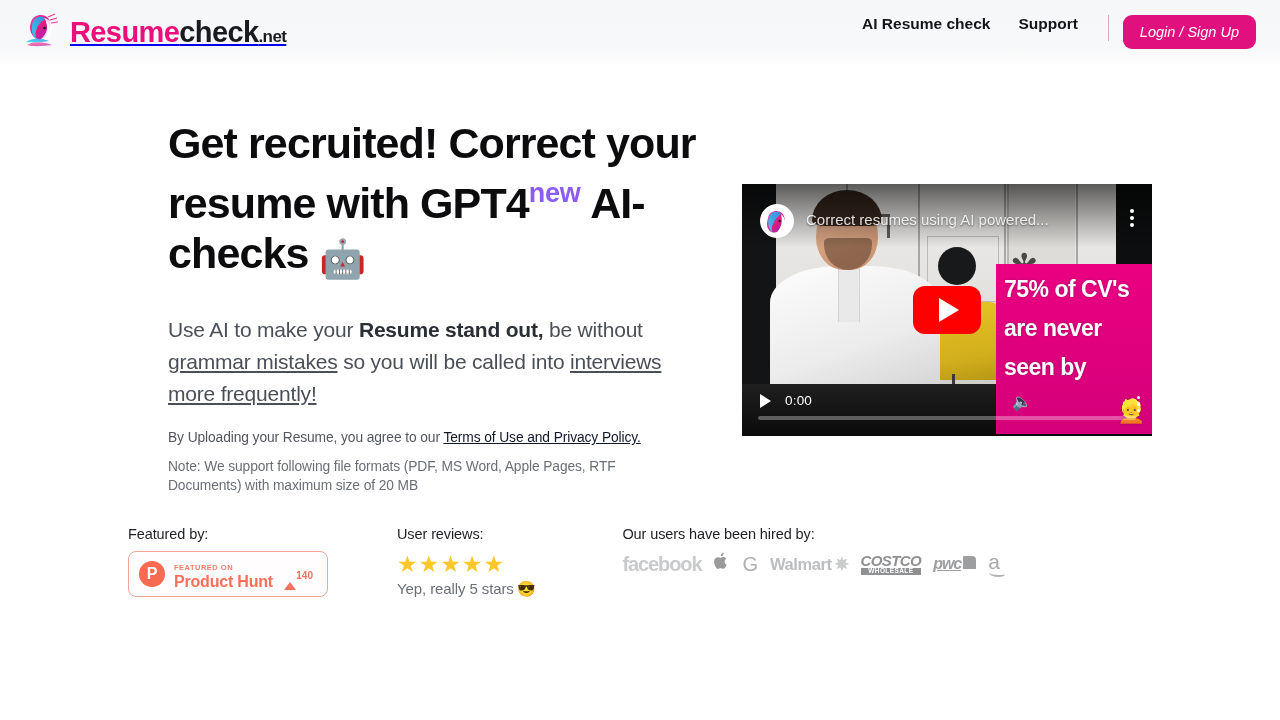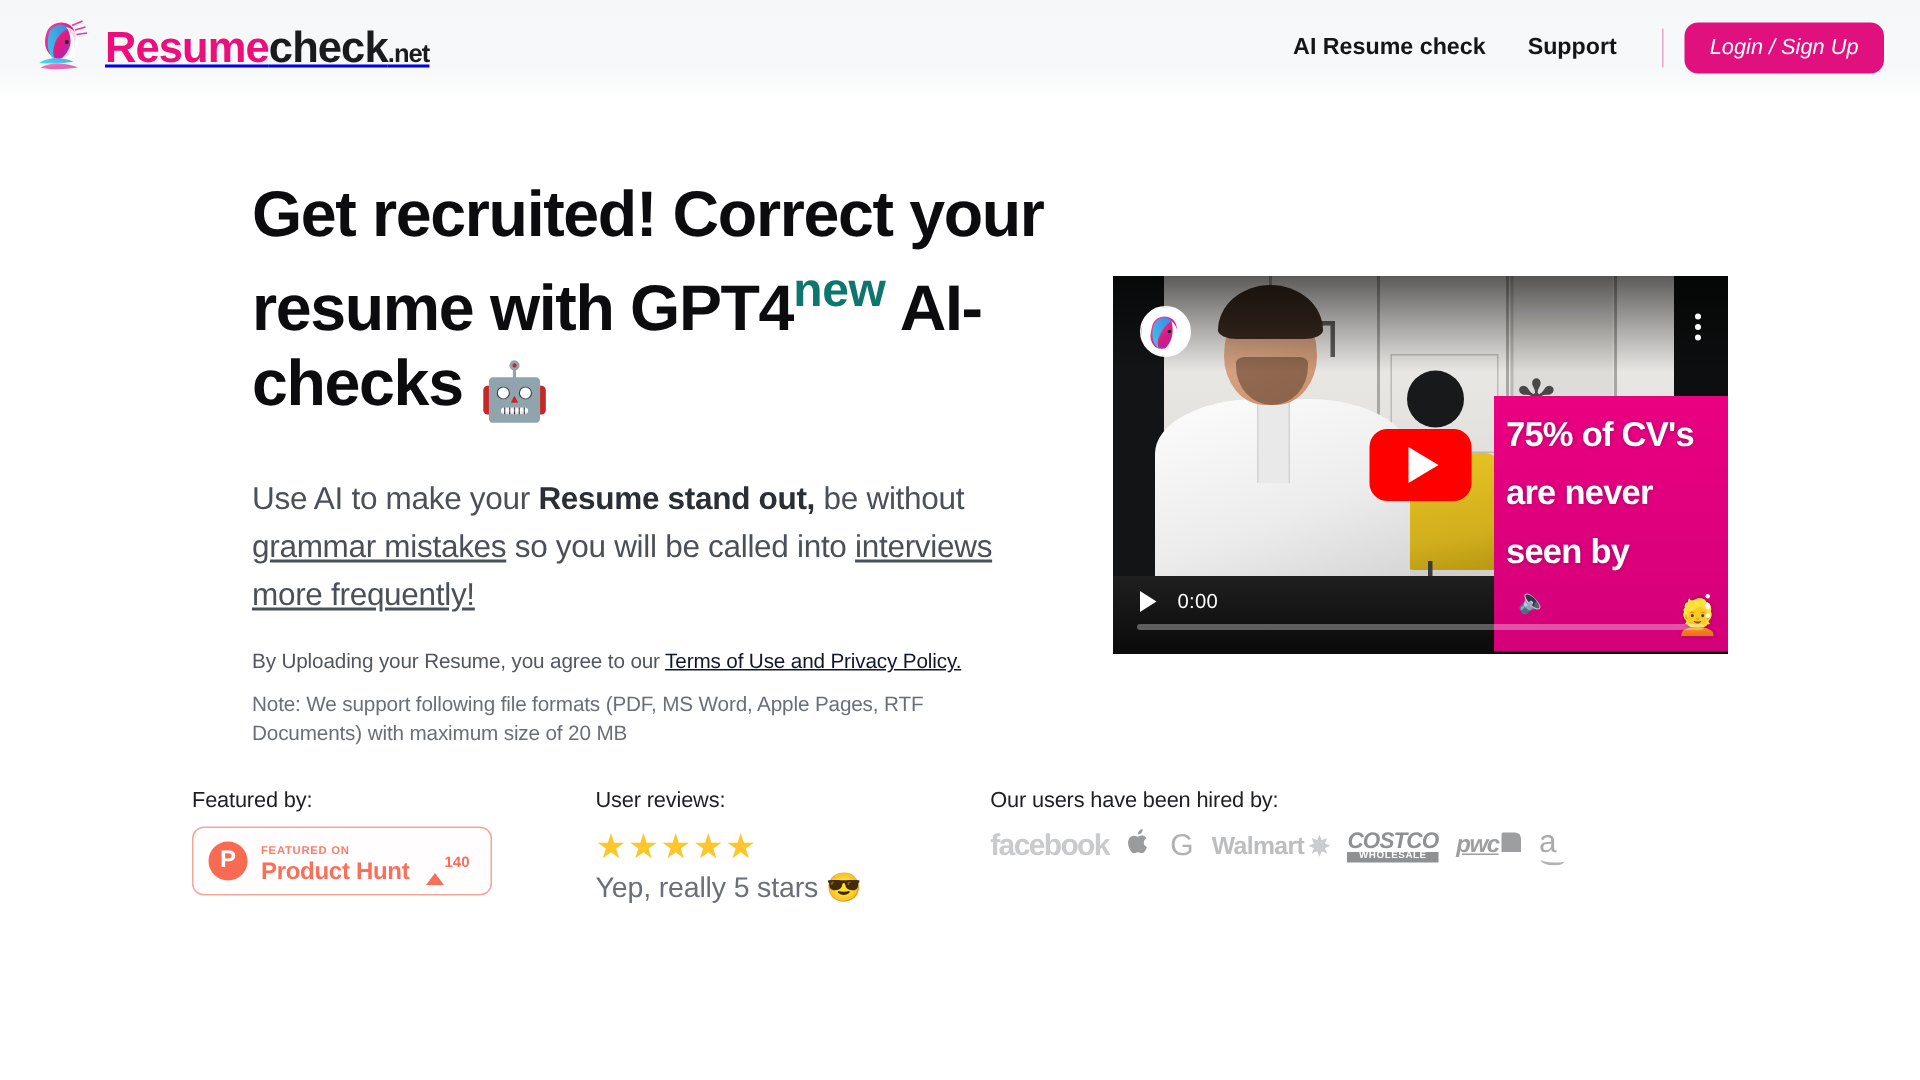--- a/index.html
+++ b/index.html
@@ -29,21 +29,20 @@
     line-height: 1;
     white-space: nowrap;
   }
   .brand-text .b1 { color: #ec0e7b; }
   .brand-text .b2 { color: #1b1b1f; }
   .brand-text .b3 { color: #1b1b1f; font-size: 17px; font-weight: 700; }
 
   .nav {
     margin-left: auto;
     display: flex;
-    align-items: center;
     gap: 0;
   }
   .nav-link {
     font-size: 15.5px;
     font-weight: 700;
     color: #15161a;
     text-decoration: none;
     padding: 0 14px;
     white-space: nowrap;
     cursor: pointer;
@@ -86,22 +85,22 @@
 
   h1.headline {
     font-size: 43px;
     line-height: 50px;
     font-weight: 700;
     color: #0c0c0f;
     letter-spacing: -0.9px;
     max-width: 530px;
   }
   h1.headline .sup {
-    color: #0f766e;
-    font-size: 32px;
+    color: #8b5cf6;
+    font-size: 27px;
     font-weight: 700;
     vertical-align: 16px;
     letter-spacing: -0.2px;
   }
   .robot { font-size: 38px; vertical-align: -4px; }
 
   p.sub {
     margin-top: 30px;
     font-size: 21px;
     line-height: 32px;
@@ -334,21 +333,21 @@
   }
   .ph-count { font-size: 10px; font-weight: 700; color: #f8705a; margin-top: 2px; }
 
   .col-cv { margin-left: 55px; }
   .cv-number {
     font-size: 38px; font-weight: 400; color: #0d0e11;
     letter-spacing: -1.2px; line-height: 42px;
   }
   .col-reviews { margin-left: 69px; }
   .stars { font-size: 23px; color: #fdc62b; letter-spacing: 1px; line-height: 26px; }
-  .review-note { font-size: 19px; color: #6b7078; margin-top: 3px; letter-spacing: -0.1px; white-space: nowrap; }
+  .review-note { font-size: 15px; color: #6b7078; margin-top: 3px; letter-spacing: -0.1px; white-space: nowrap; }
 
   .col-hired { margin-left: 86px; }
   .logo-row { display: flex; align-items: center; gap: 12px; height: 26px; }
   .lg { color: #c3c4c6; font-weight: 700; white-space: nowrap; }
   .lg-facebook { font-size: 20px; letter-spacing: -1.1px; color: #c9cacc; }
   .lg-apple { font-size: 22px; color: #9a9b9d; }
   .lg-google { font-size: 20px; color: #b0b1b3; font-weight: 400; }
   .lg-walmart { font-size: 16.5px; color: #bcbdbf; font-weight: 700; letter-spacing: -0.4px; display: flex; align-items: center; gap: 3px; }
   .lg-spark { font-size: 17px; color: #c9cacc; }
   .lg-costco {
@@ -467,20 +466,21 @@
               <stop offset="100%" stop-color="#3a8ae8"></stop>
             </linearGradient>
           </defs>
           <circle cx="17" cy="17" r="17" fill="#ffffff"></circle>
           <path d="M7 13 C8 6 16 4 21 8 C25 12 24 19 21 24 C18 28 11 29 8 25 C5 21 6 17 7 13 Z" fill="url(#gAv)"></path>
           <path d="M8 12 C11 6 17 5 20 9 C17 11 14 14 12 19 C10 23 11 26 12 28 C8 25 6 19 8 12 Z" fill="url(#gAv2)" opacity="0.92"></path>
           <path d="M20 9 C25 13 25 20 22 25 L25 26 L21 28 L15 28 C20 24 22 17 20 9 Z" fill="#ffffff"></path>
           <circle cx="18.6" cy="16" r="1.2" fill="#1a1a1a"></circle>
         </svg>
       </span>
+      <span class="vid-title">Correct resumes using AI powered...</span>
       <span class="vid-kebab">
           <i></i>
           <i></i>
           <i></i>
         </span>
     </div>
 
     <div class="yt-play"></div>
 
     <div class="vid-bottom">

